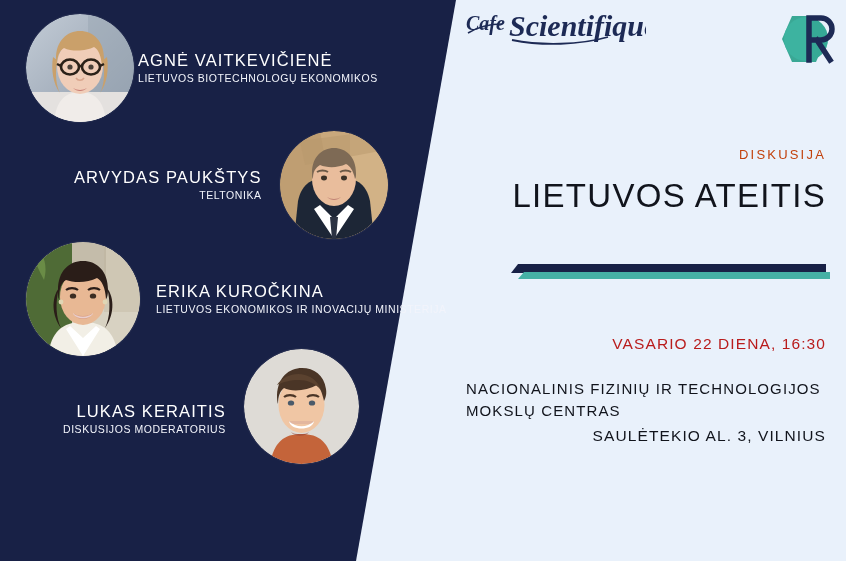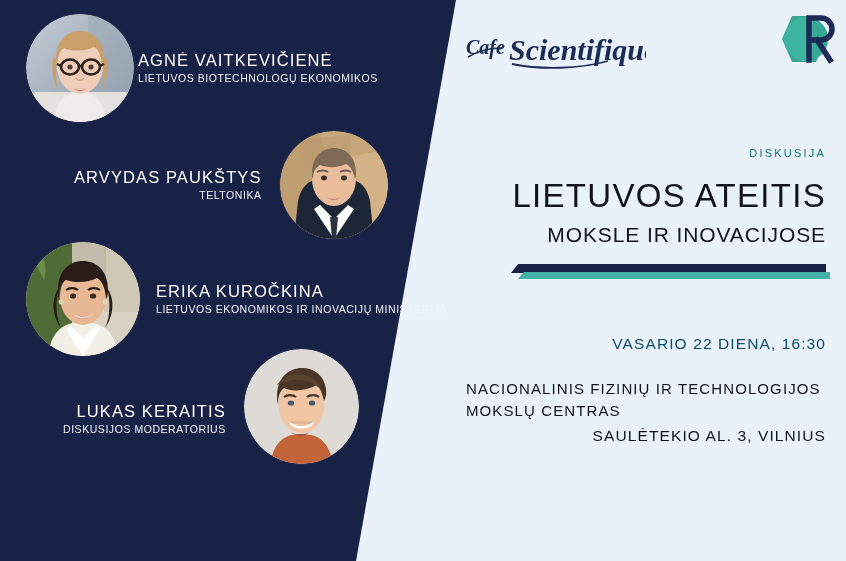--- a/index.html
+++ b/index.html
@@ -53,29 +53,29 @@
 
   #sp3{left:26px;top:242px;}
   #sp3 .photo{width:114px;height:114px;}
   #sp3 .sp-text{margin-left:16px;}
 
   #sp4{left:63px;top:349px;}
   #sp4 .photo{width:115px;height:115px;}
   #sp4 .sp-text{margin-right:18px;margin-top:26px;}
 
   
-  #cafe-logo{position:absolute;left:466px;top:24px;width:180px;height:48px;}
+  #cafe-logo{position:absolute;left:466px;top:0;width:180px;height:48px;}
   #cafe-logo svg{display:block;}
   #r-logo{position:absolute;left:776px;top:8px;width:62px;height:62px;}
   #r-logo svg{display:block;}
 
   
   .kicker{
     position:absolute;right:20px;top:147px;
-    color:#0f766e;font-size:11px;letter-spacing:2.2px;
+    color:#c2410c;font-size:13px;letter-spacing:2.2px;
     text-align:center;
   }
   .title{
     position:absolute;right:20px;top:177px;
     color:#11141c;font-size:33px;letter-spacing:1.3px;
     text-align:right;white-space:nowrap;font-weight:400;
   }
   .subtitle{
     position:absolute;right:20px;top:223px;
     color:#11141c;font-size:21px;letter-spacing:.9px;
@@ -90,21 +90,21 @@
   }
   .bar-teal{
     position:absolute;left:518px;top:272px;width:312px;height:7px;
     background:#45b0a5;
     clip-path:polygon(6px 0, 100% 0, 100% 100%, 0 100%);
   }
 
   
   .detail-date{
     position:absolute;right:20px;top:335px;
-    color:#0c4a6e;font-size:15.5px;letter-spacing:1.1px;text-align:center;
+    color:#b91c1c;font-size:15.5px;letter-spacing:1.1px;text-align:center;
   }
   .detail-venue{
     position:absolute;right:20px;top:378px;
     color:#11141c;font-size:15px;letter-spacing:1.1px;text-align:left;
     line-height:1.45;max-width:360px;
   }
   .detail-address{
     position:absolute;right:20px;top:427px;
     color:#11141c;font-size:15.5px;letter-spacing:1.1px;
   }
@@ -261,21 +261,20 @@
     <svg viewBox="0 0 62 62" width="62" height="62" aria-hidden="true">
       <path d="M16 8 L40 8 L50 31 L40 54 L16 54 L6 31 Z" fill="#3aa895"></path>
       <circle cx="30" cy="31" r="22" fill="#3db3a0"></circle>
       <path d="M30 9a22 22 0 0 1 0 44" fill="#31a08e" opacity=".55"></path>
       <path d="M33 10 v42 M33 10 h12 a11 11 0 0 1 0 22 h-12 M41 32 l13 20" stroke="#1d2a55" stroke-width="5.5" fill="none" stroke-linecap="square"></path>
     </svg>
   </div>
 
   <div class="kicker">DISKUSIJA</div>
   <div class="title">LIETUVOS ATEITIS</div>
-  <div class="subtitle">MOKSLE IR INOVACIJOSE</div>
 
   <div class="bar-navy"></div>
   <div class="bar-teal"></div>
 
   <div class="detail-date">VASARIO 22 DIENA, 16:30</div>
   <div class="detail-venue">NACIONALINIS FIZINIŲ IR TECHNOLOGIJOS MOKSLŲ CENTRAS</div>
   <div class="detail-address">SAULĖTEKIO AL. 3, VILNIUS</div>
 
 </div>
 

